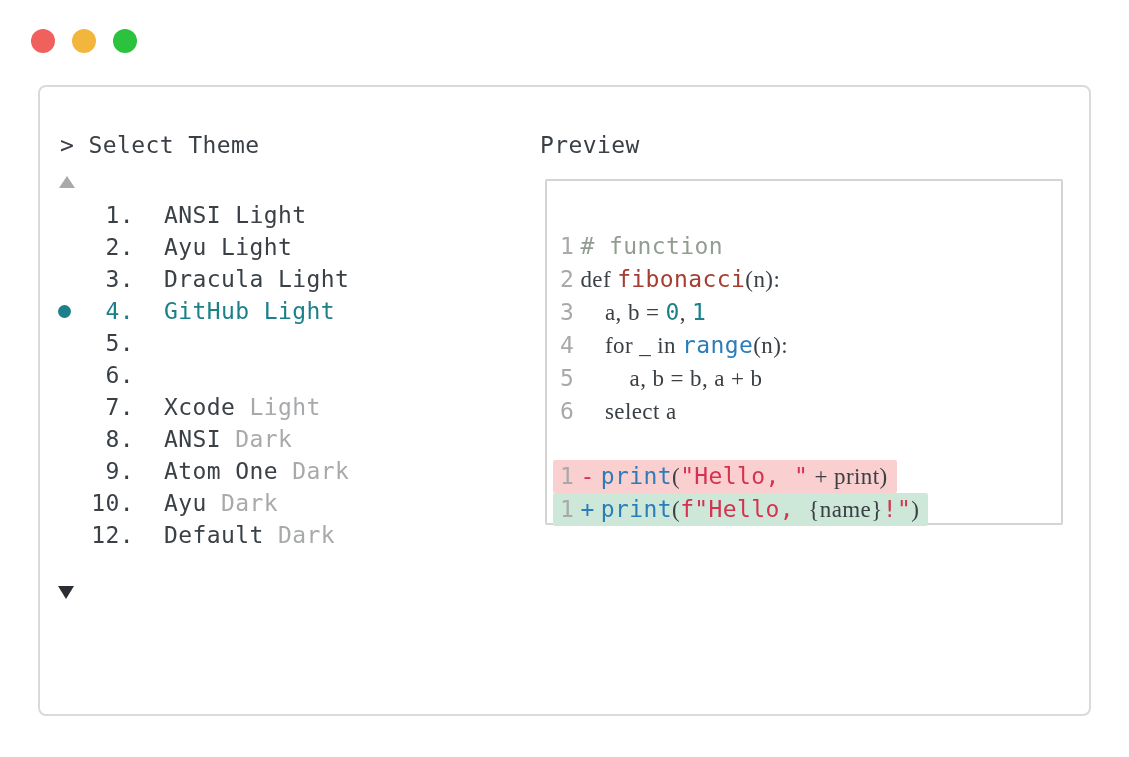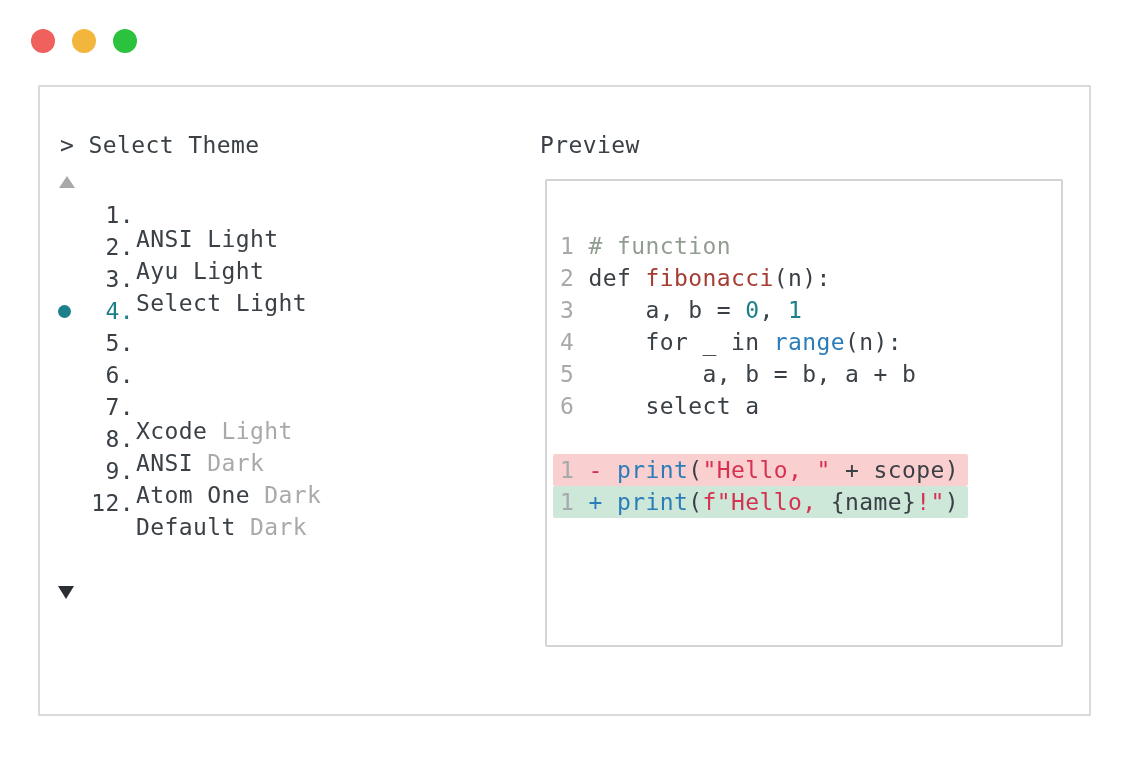--- a/index.html
+++ b/index.html
@@ -15,21 +15,21 @@
   
   .traffic { position:absolute; left:31px; top:29px; display:flex; gap:17px; }
   .dot { width:24px; height:24px; border-radius:50%; }
   .dot.red    { background:var(--traffic_red,#f0605c); }
   .dot.yellow { background:var(--traffic_yellow,#f2b63d); }
   .dot.green  { background:var(--traffic_green,#2bc23d); }
 
   
   .window {
     position:absolute; left:38px; top:85px; width:1053px; height:631px;
-    background:#ffffff; border:2px solid #dadada; border-radius:1px;
+    background:#ffffff; border:2px solid #dadada; border-radius:8px;
   }
 
   .title-row { position:absolute; left:20px; top:42px; line-height:32px; white-space:pre; }
   .preview-label { position:absolute; left:500px; top:42px; line-height:32px; }
 
   .scroll-up {
     position:absolute; left:19px; top:89px; width:0; height:0;
     border-left:8px solid transparent; border-right:8px solid transparent;
     border-bottom:12px solid var(--text_muted,#a7a9ab);
   }
@@ -39,34 +39,34 @@
     border-top:13px solid var(--arrow_dark,#2a2e33);
   }
 
   .theme-list { position:absolute; left:0; top:112px; width:480px; list-style:none; }
   .theme-item { position:relative; height:32px; line-height:32px; white-space:pre; cursor:default; }
   .theme-item .bullet {
     position:absolute; left:18px; top:9.5px; width:13px; height:13px; border-radius:50%;
     background:var(--accent_teal,#1b808a);
   }
   .theme-item .num { position:absolute; left:46px; width:48px; text-align:right; display:inline-block; }
-  .theme-item .names { position:absolute; left:96px;margin-top:24px; }
+  .theme-item .names { position:absolute; left:124px; }
   .theme-item .variant { color:var(--text_muted,#a7a9ab); }
   .theme-item.selected .num,
   .theme-item.selected .names,
   .theme-item.selected .variant { color:var(--accent_teal,#1b808a); }
 
   .preview-box {
-    position:absolute; left:505px; top:92px; width:518px; height:468px;
+    position:absolute; left:505px; top:92px; width:518px; height:346px;
     border:2px solid #d4d4d4; border-radius:2px; background:#fff;
   }
   .code { position:absolute; left:13px; top:49px; right:8px; }
   .code-line { min-height:32px; line-height:32px; white-space:pre; }
   .ln { color:var(--text_muted,#a7a9ab); }
-  .tok-plain   { color:var(--text_dark,#3a4046); }
+  .tok-plain   { color:var(--text_dark,#3a4046);font-family:Liberation Serif, serif; }
   .tok-comment { color:var(--syntax_comment,#929d92); }
   .tok-defname { color:var(--syntax_funcdef,#a53c31); }
   .tok-number  { color:var(--accent_teal,#1b808a); }
   .tok-call    { color:var(--syntax_blue,#2b7dba);margin-top:35px; }
   .tok-string  { color:var(--syntax_red,#d63150); }
   .tok-minus   { color:var(--syntax_red,#d63150); }
   .tok-plus    { color:var(--syntax_blue,#2b7dba); }
   .hl { display:inline-block; border-radius:2px; padding:0 9px 0 7px; margin-left:-7px; }
   .hl-removed { background:var(--diff_removed_bg,#f9cfcf); }
   .hl-added   { background:var(--diff_added_bg,#cde8d9); }
@@ -89,40 +89,41 @@
 
   <div class="title-row"><span>&gt;</span> <span>Select Theme</span></div>
 
   <div class="preview-label">Preview</div>
 
   <div class="scroll-up"></div>
 
   <ul class="theme-list">
       <li class="theme-item"><span class="num">1.</span><span class="names"><span>ANSI Light</span></span></li>
       <li class="theme-item"><span class="num">2.</span><span class="names"><span>Ayu Light</span></span></li>
-      <li class="theme-item"><span class="num">3.</span><span class="names"><span>Select Light</span></span></li>
-      <li class="theme-item selected"><span class="bullet"></span><span class="num">4.</span></li>
+      <li class="theme-item"><span class="num">3.</span><span class="names"><span>Dracula Light</span></span></li>
+      <li class="theme-item selected"><span class="bullet"></span><span class="num">4.</span><span class="names"><span>GitHub Light</span></span></li>
       <li class="theme-item"><span class="num">5.</span></li>
       <li class="theme-item"><span class="num">6.</span></li>
       <li class="theme-item"><span class="num">7.</span><span class="names"><span>Xcode</span><span class="variant"> Light</span></span></li>
       <li class="theme-item"><span class="num">8.</span><span class="names"><span>ANSI</span><span class="variant"> Dark</span></span></li>
       <li class="theme-item"><span class="num">9.</span><span class="names"><span>Atom One</span><span class="variant"> Dark</span></span></li>
+      <li class="theme-item"><span class="num">10.</span><span class="names"><span>Ayu</span><span class="variant"> Dark</span></span></li>
       <li class="theme-item"><span class="num">12.</span><span class="names"><span>Default</span><span class="variant"> Dark</span></span></li>
     </ul>
 
   <div class="scroll-down"></div>
 
   <div class="preview-box">
     <div class="code">
         <div class="code-line"><span class="hl"><span class="ln">1</span><span class="tok-plain"> </span><span class="tok-comment"># function</span></span></div>
         <div class="code-line"><span class="hl"><span class="ln">2</span><span class="tok-plain"> def </span><span class="tok-defname">fibonacci</span><span class="tok-plain">(n):</span></span></div>
         <div class="code-line"><span class="hl"><span class="ln">3</span><span class="tok-plain">     a, b = </span><span class="tok-number">0</span><span class="tok-plain">, </span><span class="tok-number">1</span></span></div>
         <div class="code-line"><span class="hl"><span class="ln">4</span><span class="tok-plain">     for _ in </span><span class="tok-call">range</span><span class="tok-plain">(n):</span></span></div>
         <div class="code-line"><span class="hl"><span class="ln">5</span><span class="tok-plain">         a, b = b, a + b</span></span></div>
         <div class="code-line"><span class="hl"><span class="ln">6</span><span class="tok-plain">     select a</span></span></div>
         <div class="code-line"><span class="hl"><span class="ln"></span></span></div>
-        <div class="code-line"><span class="hl hl-removed"><span class="ln">1</span><span class="tok-plain"> </span><span class="tok-minus">-</span><span class="tok-plain"> </span><span class="tok-call">print</span><span class="tok-plain">(</span><span class="tok-string">"Hello, "</span><span class="tok-plain"> + scope)</span></span></div>
+        <div class="code-line"><span class="hl hl-removed"><span class="ln">1</span><span class="tok-plain"> </span><span class="tok-minus">-</span><span class="tok-plain"> </span><span class="tok-call">print</span><span class="tok-plain">(</span><span class="tok-string">"Hello, "</span><span class="tok-plain"> + print)</span></span></div>
         <div class="code-line"><span class="hl hl-added"><span class="ln">1</span><span class="tok-plain"> </span><span class="tok-plus">+</span><span class="tok-plain"> </span><span class="tok-call">print</span><span class="tok-plain">(</span><span class="tok-string">f"Hello, </span><span class="tok-plain">{name}</span><span class="tok-string">!"</span><span class="tok-plain">)</span></span></div>
       </div>
   </div>
 
 
 </div>
 
 </body></html>

